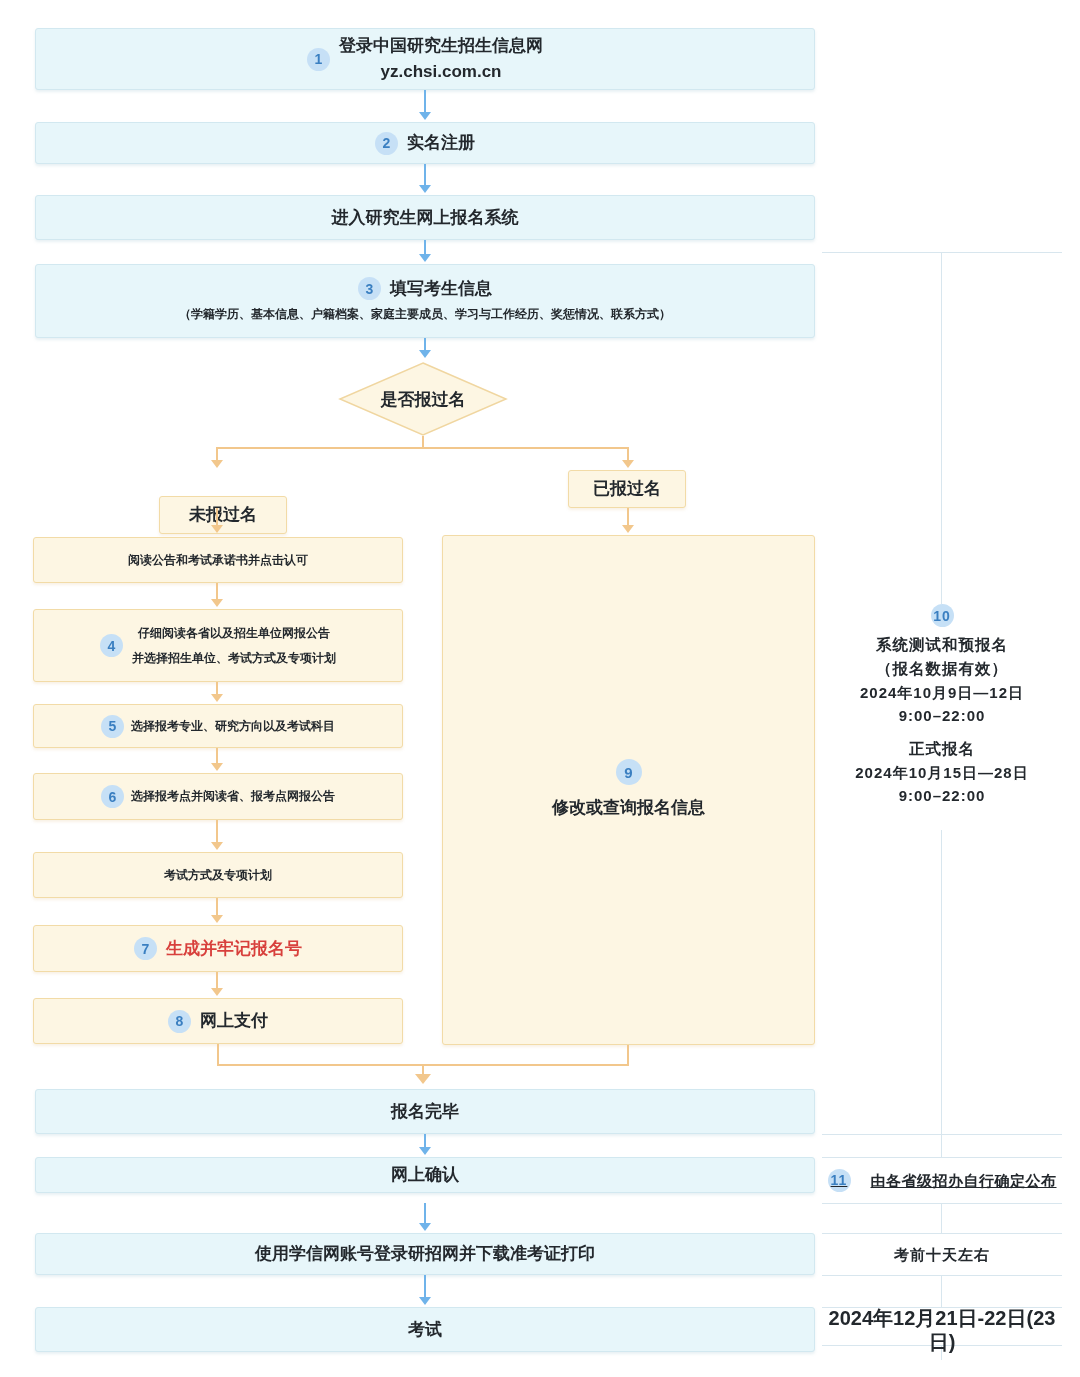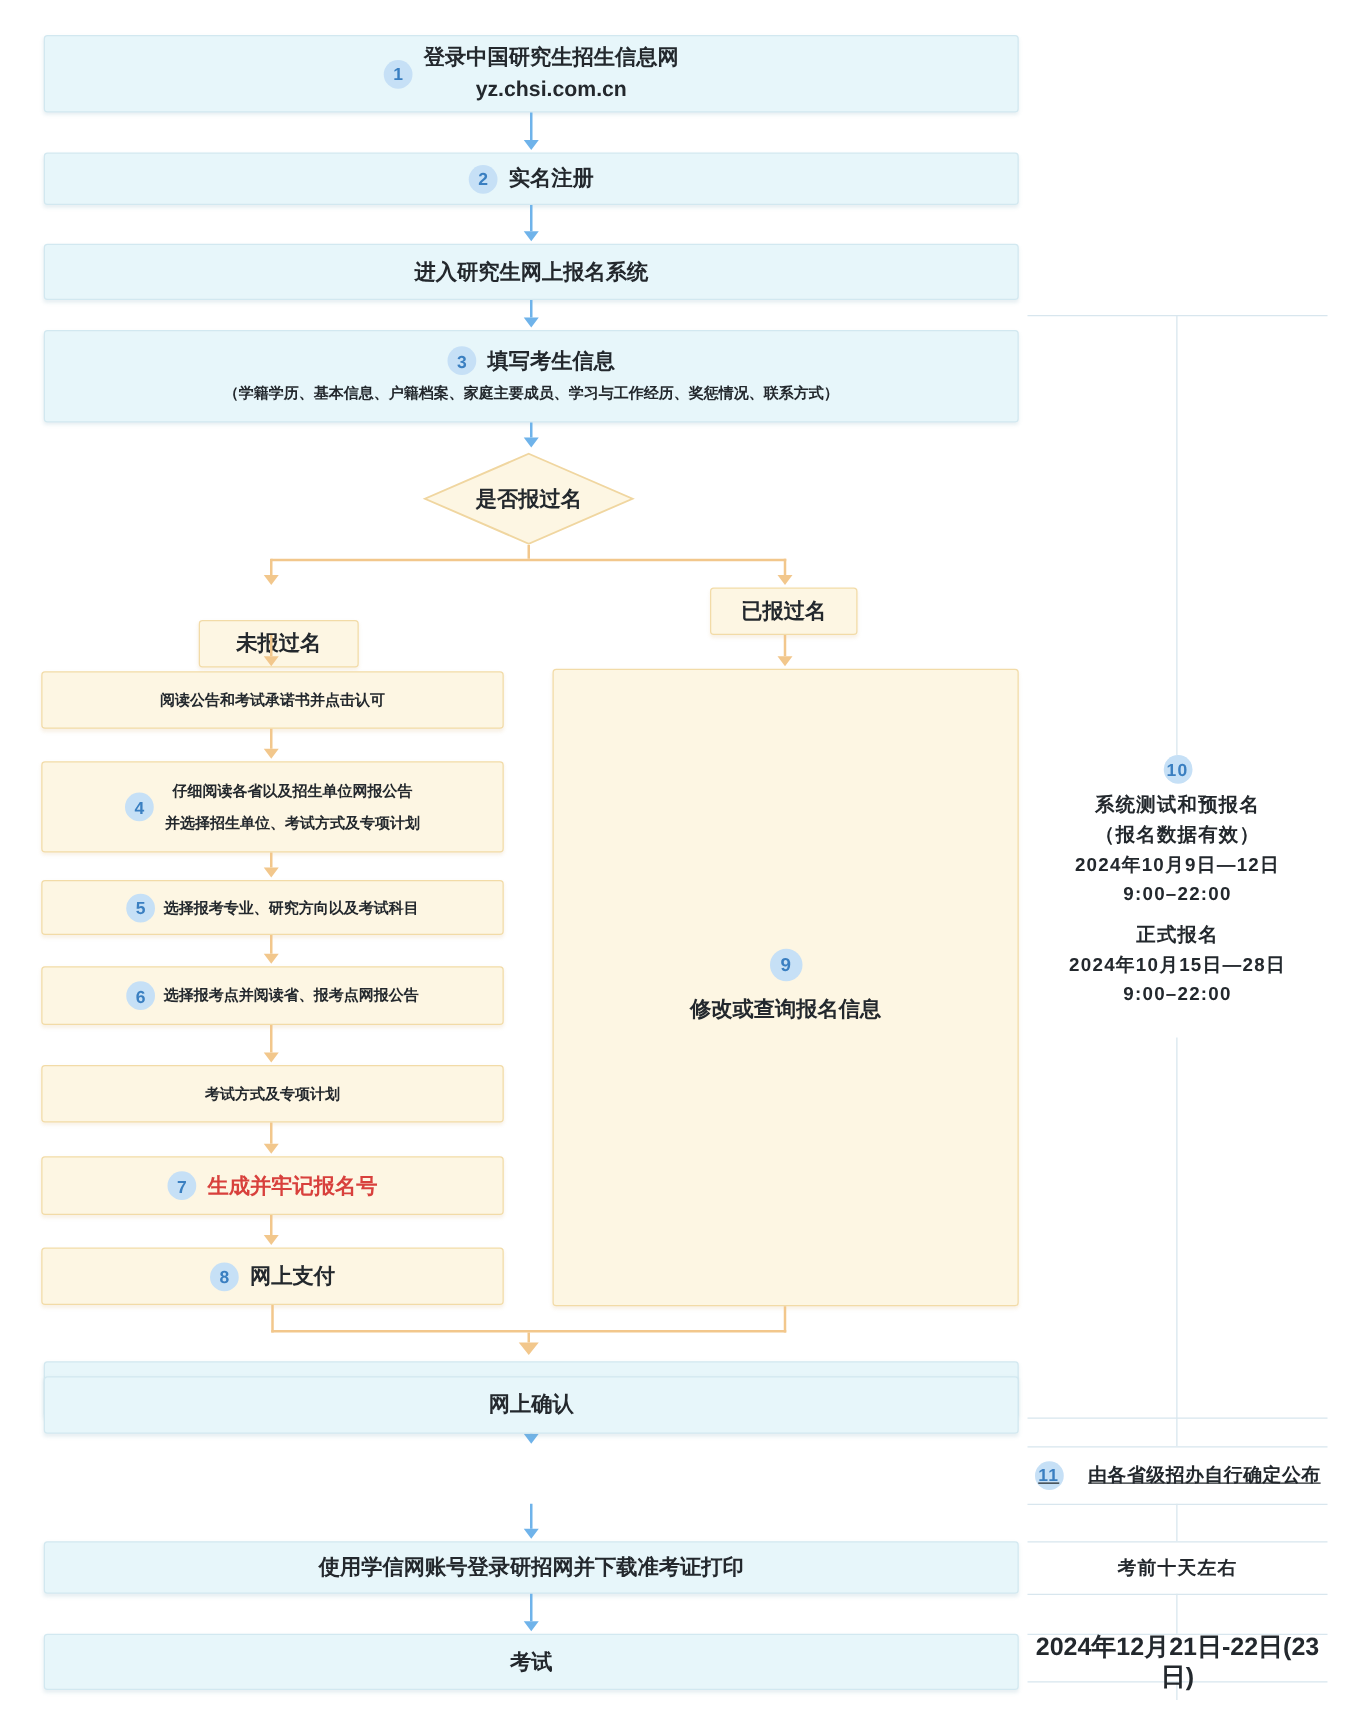--- a/index.html
+++ b/index.html
@@ -166,21 +166,21 @@
   <div class="vseg" style="left:627px;top:1045px;height:21px;"></div>
   <div class="hseg" style="left:217px;top:1064px;width:412px;"></div>
   <div class="vseg" style="left:422px;top:1066px;height:8px;"></div>
   <div class="tri" style="left:415px;top:1074px;"></div>
 
   <div class="box blue" style="left:35px;top:1089px;width:780px;height:45px;">
     <span class="lbl">报名完毕</span>
   </div>
   <div class="varrow vblue" style="left:424px;top:1134px;height:13px;"></div>
 
-  <div class="box blue" style="left:35px;top:1101px;width:780px;height:46px;">
+  <div class="box blue" style="left:35px;top:1157px;width:780px;height:36px;">
     <span class="lbl">网上确认</span>
   </div>
   <div class="varrow vblue" style="left:424px;top:1203px;height:20px;"></div>
 
   <div class="box blue" style="left:35px;top:1233px;width:780px;height:42px;">
     <span class="lbl">使用学信网账号登录研招网并下载准考证打印</span>
   </div>
   <div class="varrow vblue" style="left:424px;top:1275px;height:22px;"></div>
 
   <div class="box blue" style="left:35px;top:1307px;width:780px;height:45px;">

